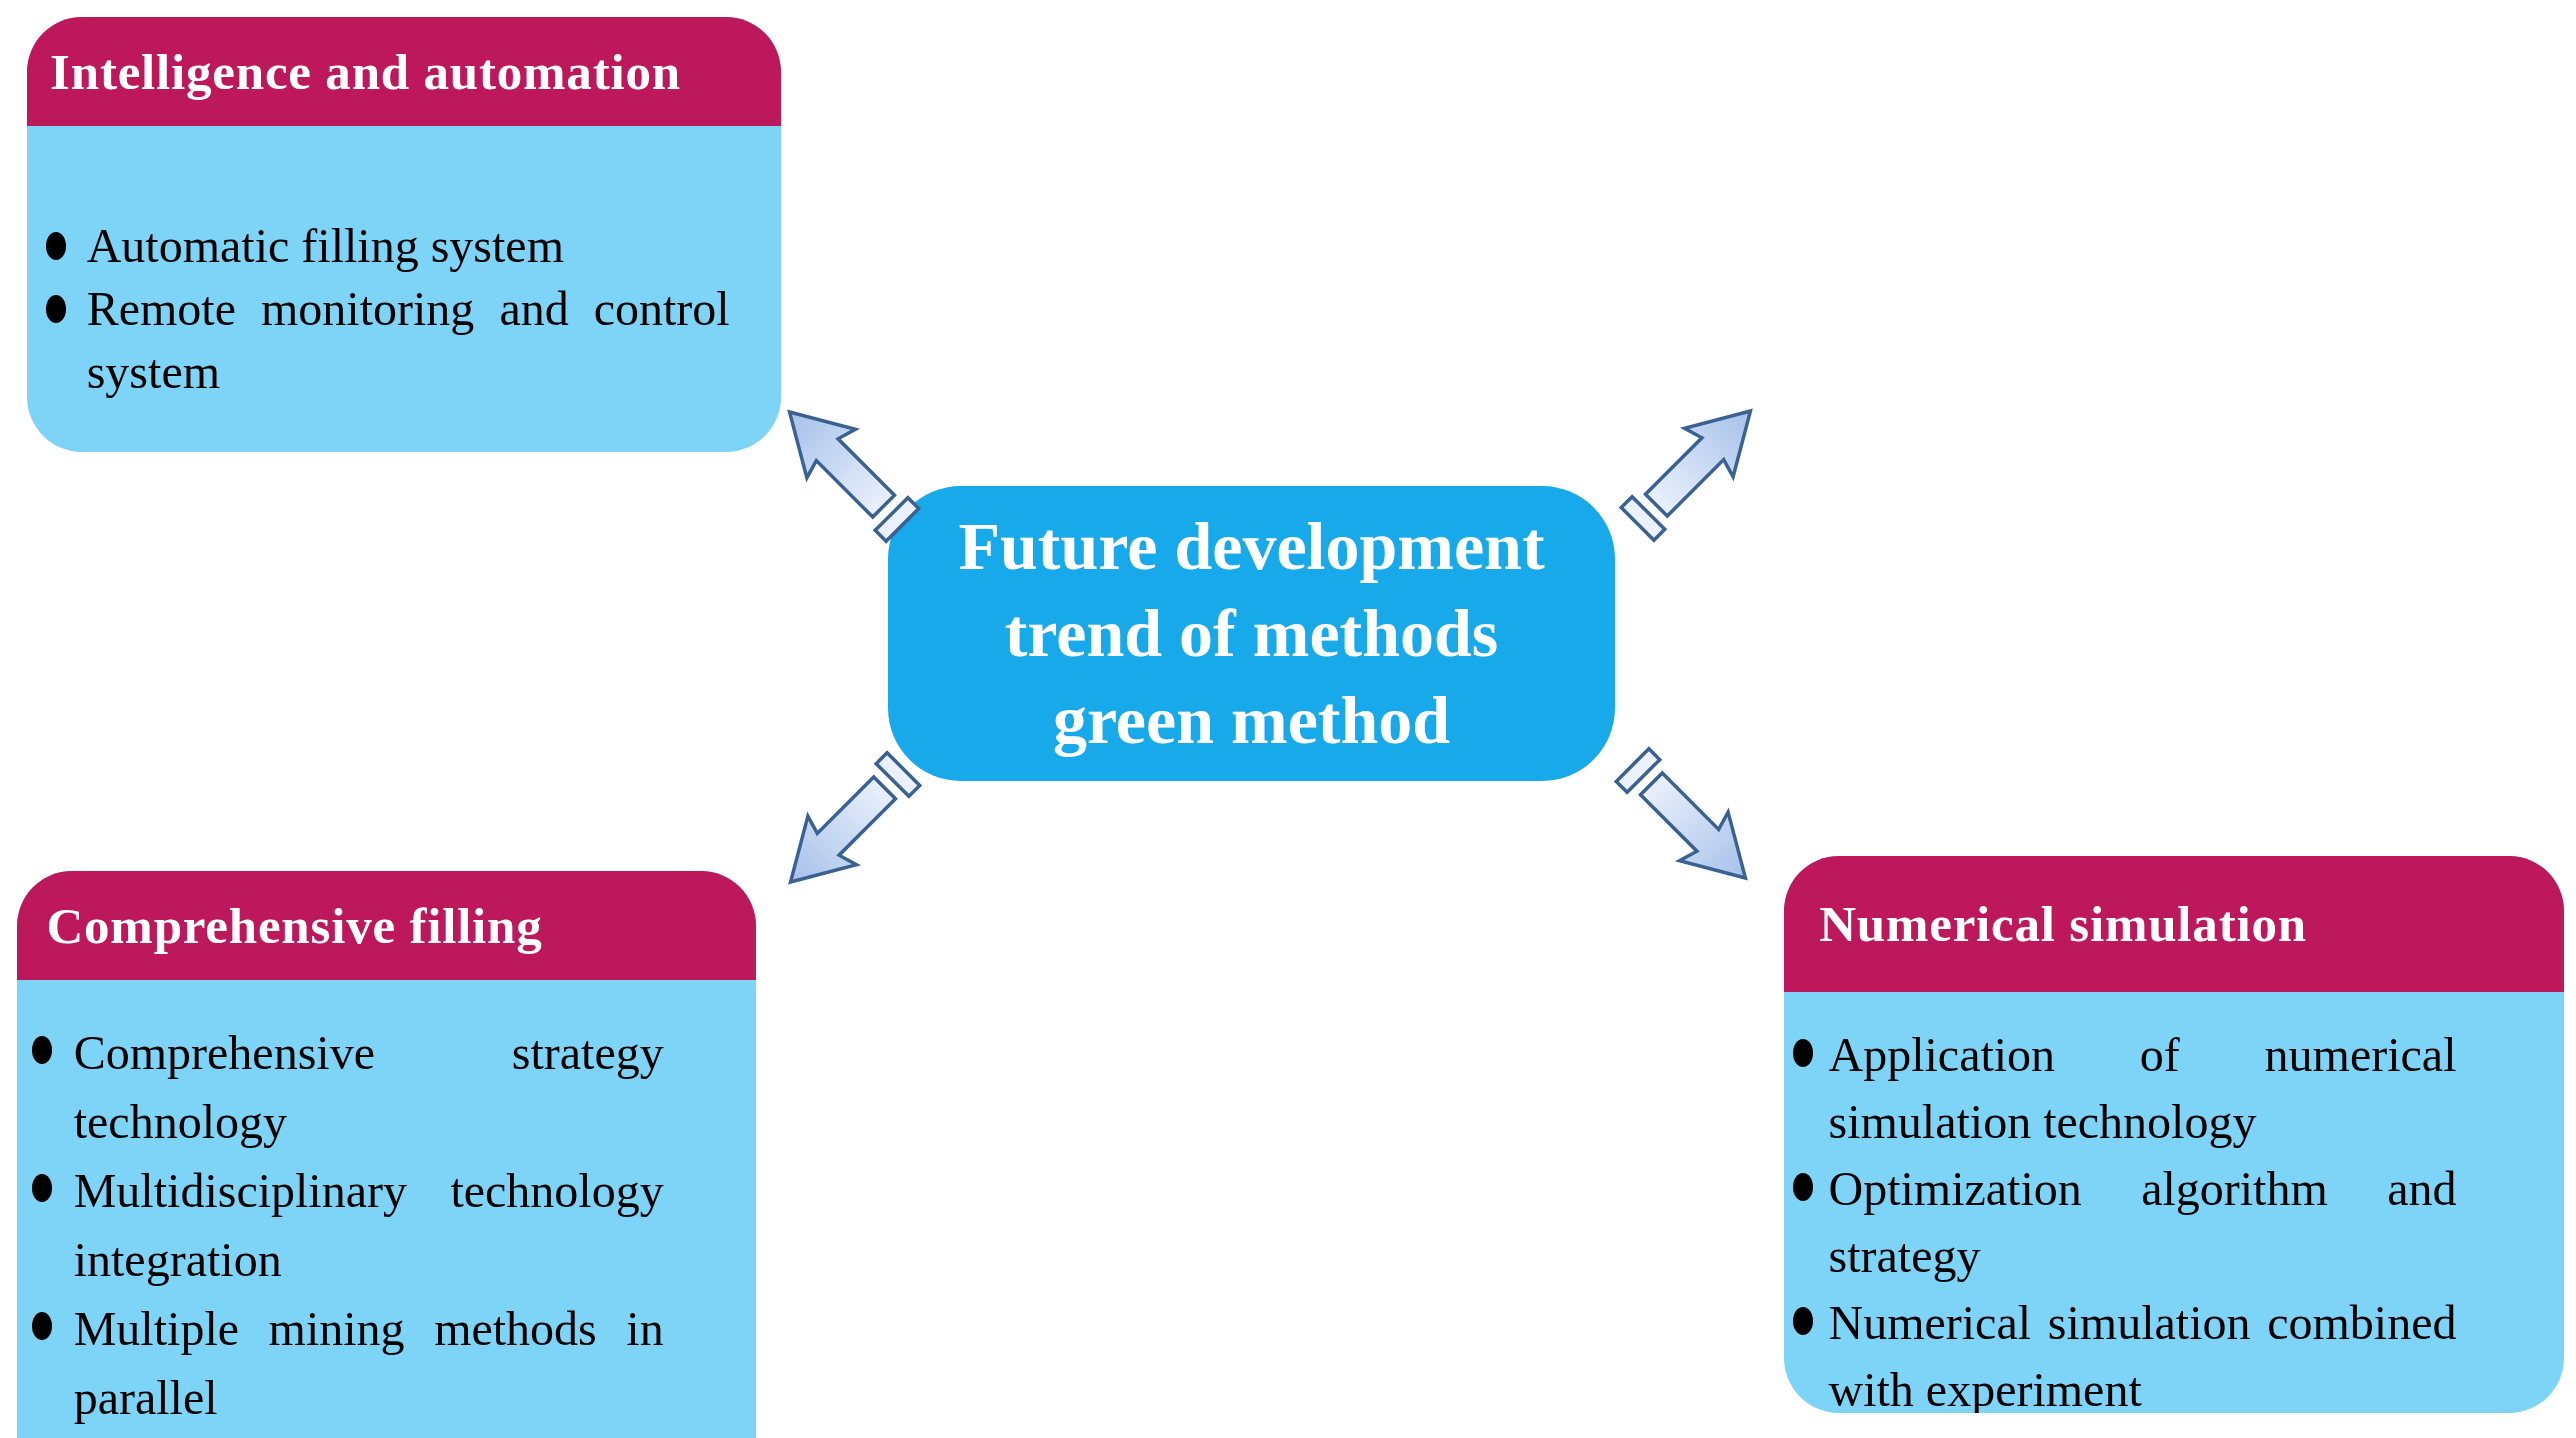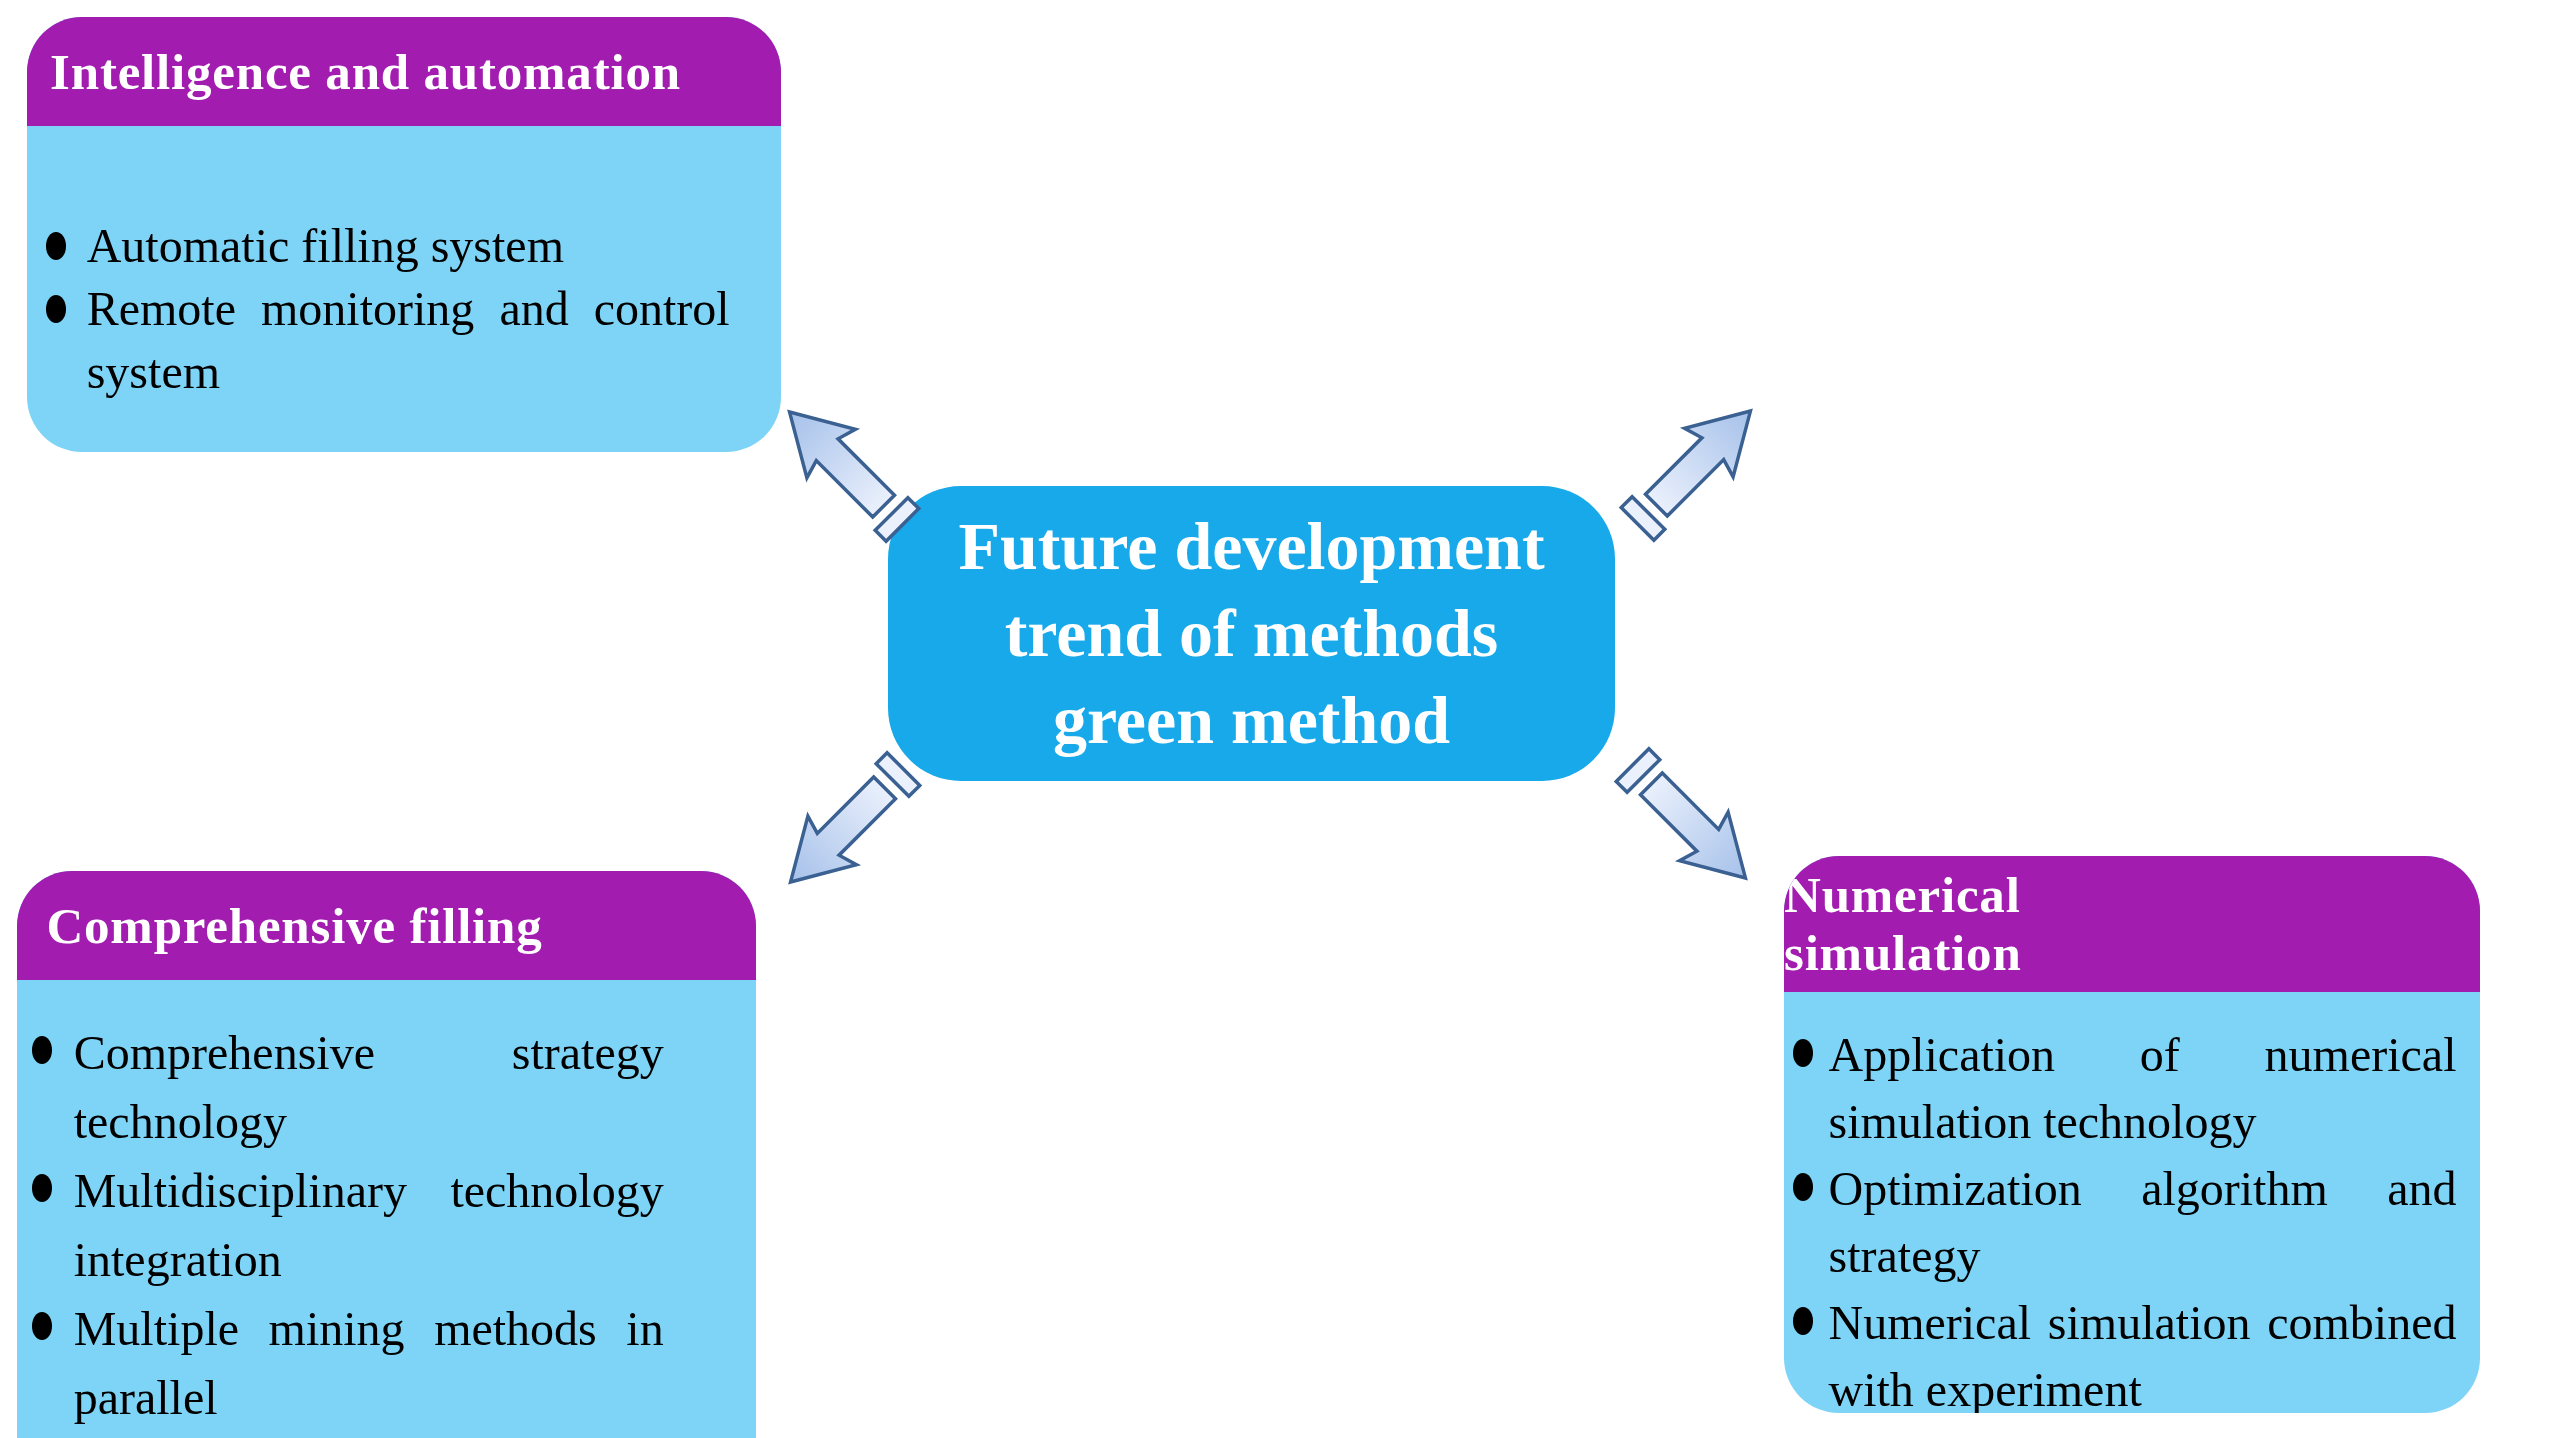--- a/index.html
+++ b/index.html
@@ -3,30 +3,30 @@
 <meta charset="utf-8">
 <style>
   html,body{margin:0;padding:0;background:#ffffff;}
   .canvas{
     position:relative;width:2576px;height:1438px;background:#ffffff;overflow:hidden;
     font-family:"Liberation Serif","DejaVu Serif",serif;
   }
   
   .box{position:absolute;border-radius:55px;overflow:hidden;background:#7ed4f6;}
   .box-header{
-    background:#a21caf;color:#ffffff;font-weight:bold;font-size:51px;
+    background:#be185d;color:#ffffff;font-weight:bold;font-size:51px;
     display:flex;align-items:center;justify-content:center;letter-spacing:0.8px;
   }
   .box-tl{left:27px;top:17px;width:754px;height:435px;}
   .box-tl .box-header{height:109px;padding-right:77px;}
   .box-tr{left:1796px;top:17px;width:762px;height:443px;}
   .box-tr .box-header{height:111px;}
   .box-bl{left:17px;top:871px;width:739px;height:636px;}
   .box-bl .box-header{height:109px;padding-right:184px;}
-  .box-br{left:1784px;top:856px;width:696px;height:557px;}
+  .box-br{left:1784px;top:856px;width:780px;height:557px;}
   .box-br .box-header{height:136px;padding-right:222px;}
   
   .box-list{list-style:none;margin:0;}
   .box-list li{display:flex;align-items:flex-start;}
   .dot{width:20px;height:27.6px;border-radius:50%;background:#000;margin-top:18.4px;flex:none;}
   .li-text{
     font-size:48px;color:#000;text-align:justify;text-align-last:left;
   }
   .box-tl .box-list{padding:88px 0 0 19px;}
   .box-tl .li-text{width:643px;margin-left:20.7px;line-height:63px;}

